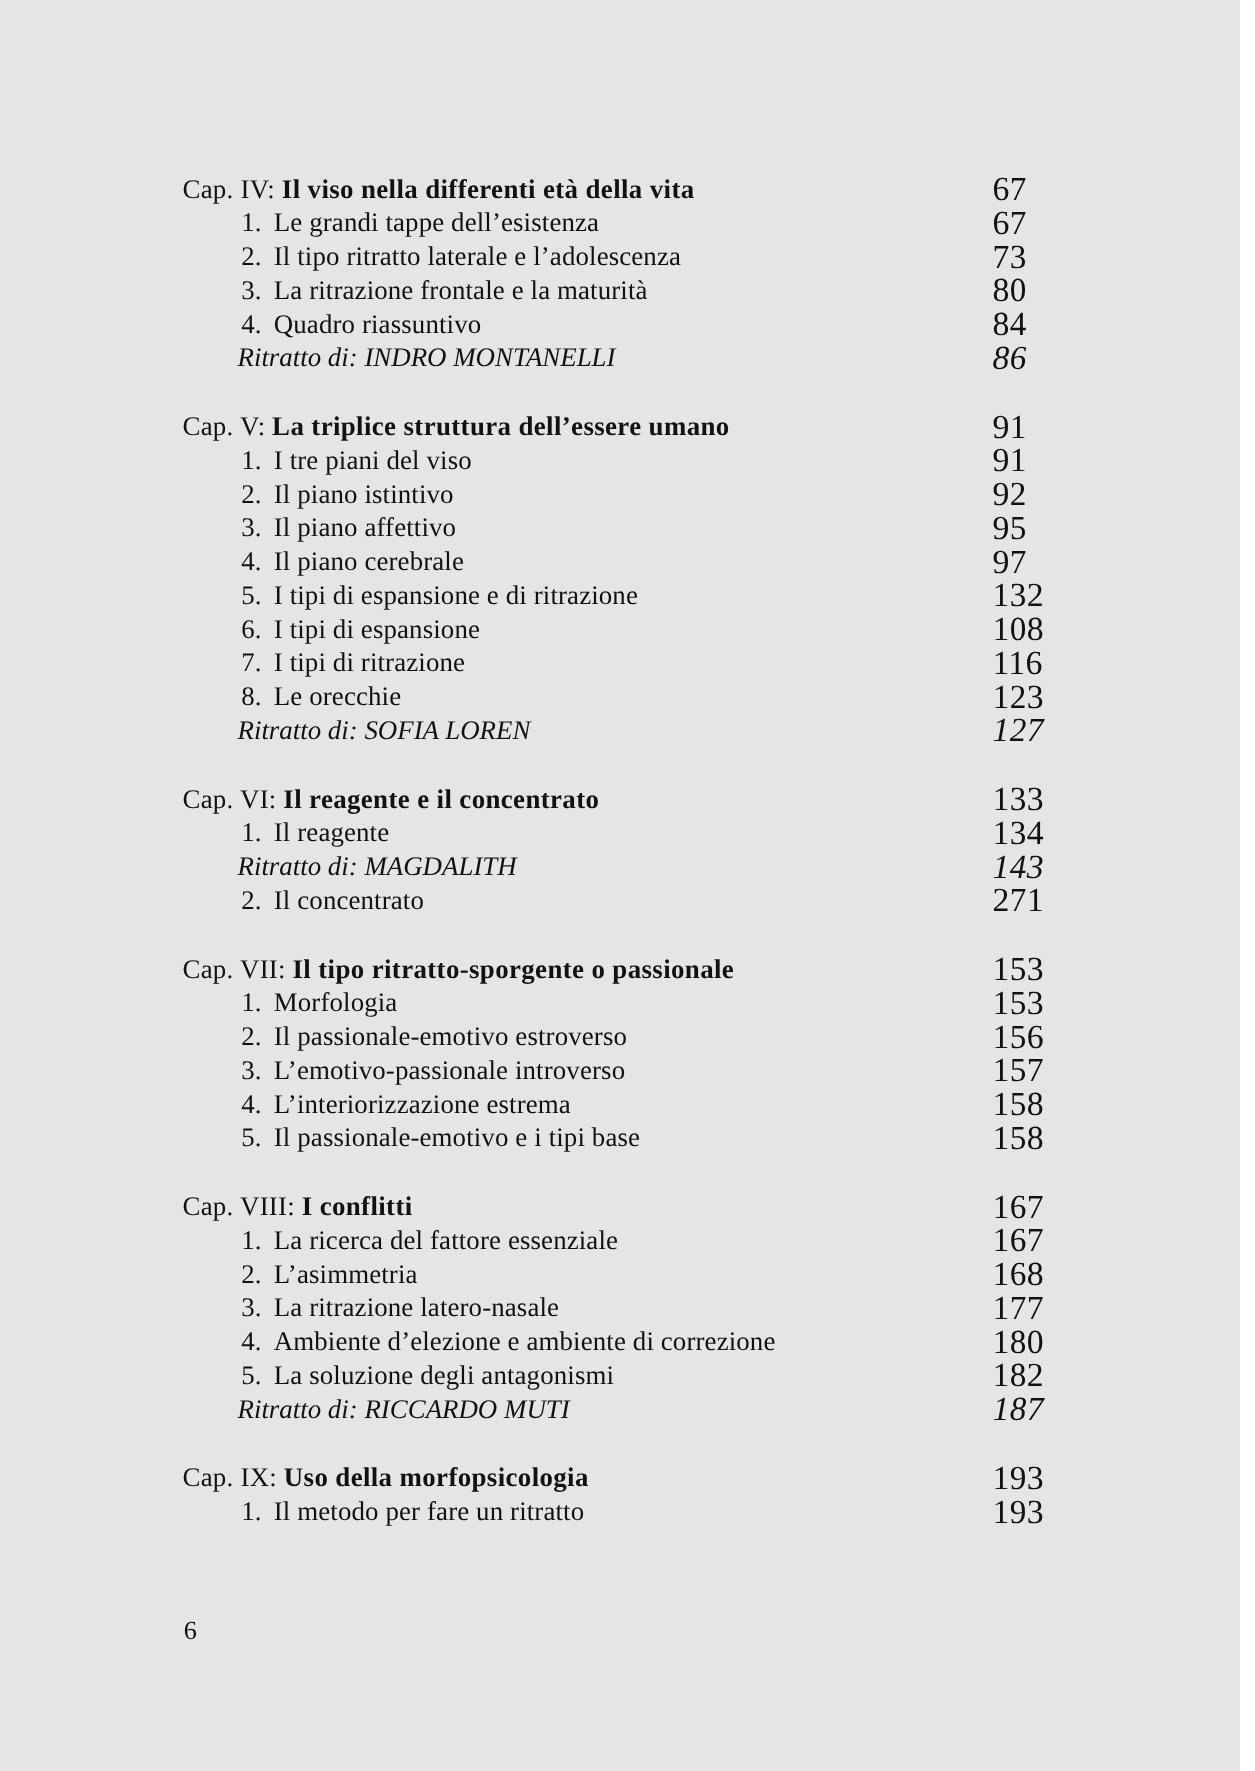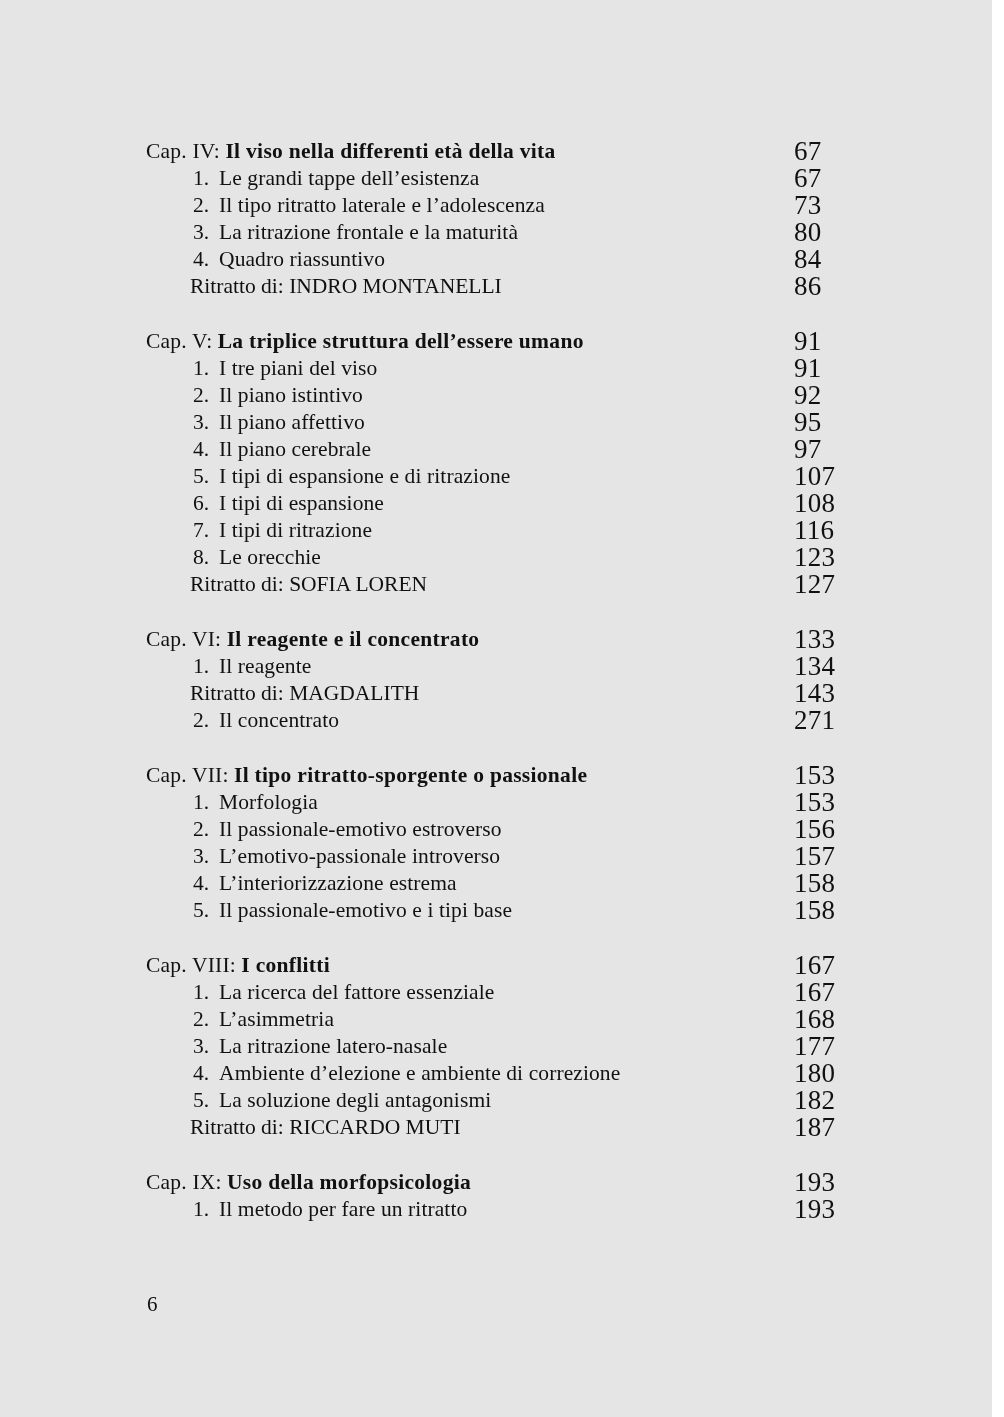--- a/index.html
+++ b/index.html
@@ -68,20 +68,21 @@
     display: inline-block;
     width: 26px;
   }
   .entry .entry-text {
     letter-spacing: 0.1px;
   }
 
   
   .portrait {
     padding-left: 44px;
+    font-style: italic;
   }
 
   .pageno {
     position: absolute;
     right: 0;
     top: 0;
     width: 64px;
     font-size: 27px;
     letter-spacing: 0.2px;
   }
@@ -106,21 +107,21 @@
         <div class="toc-line entry"><span class="num">3.</span><span class="entry-text">La ritrazione frontale e la maturità</span><span class="pageno">80</span></div>
         <div class="toc-line entry"><span class="num">4.</span><span class="entry-text">Quadro riassuntivo</span><span class="pageno">84</span></div>
         <div class="toc-line portrait"><span class="entry-text">Ritratto di: INDRO MONTANELLI</span><span class="pageno">86</span></div>
       </div>
       <div class="chapter-block">
         <div class="toc-line chapter-head"><span class="cap-label">Cap. V:</span> <span class="cap-title">La triplice struttura dell’essere umano</span><span class="pageno">91</span></div>
         <div class="toc-line entry"><span class="num">1.</span><span class="entry-text">I tre piani del viso</span><span class="pageno">91</span></div>
         <div class="toc-line entry"><span class="num">2.</span><span class="entry-text">Il piano istintivo</span><span class="pageno">92</span></div>
         <div class="toc-line entry"><span class="num">3.</span><span class="entry-text">Il piano affettivo</span><span class="pageno">95</span></div>
         <div class="toc-line entry"><span class="num">4.</span><span class="entry-text">Il piano cerebrale</span><span class="pageno">97</span></div>
-        <div class="toc-line entry"><span class="num">5.</span><span class="entry-text">I tipi di espansione e di ritrazione</span><span class="pageno">107</span></div>
+        <div class="toc-line entry"><span class="num">5.</span><span class="entry-text">I tipi di espansione e di ritrazione</span><span class="pageno">132</span></div>
         <div class="toc-line entry"><span class="num">6.</span><span class="entry-text">I tipi di espansione</span><span class="pageno">108</span></div>
         <div class="toc-line entry"><span class="num">7.</span><span class="entry-text">I tipi di ritrazione</span><span class="pageno">116</span></div>
         <div class="toc-line entry"><span class="num">8.</span><span class="entry-text">Le orecchie</span><span class="pageno">123</span></div>
         <div class="toc-line portrait"><span class="entry-text">Ritratto di: SOFIA LOREN</span><span class="pageno">127</span></div>
       </div>
       <div class="chapter-block">
         <div class="toc-line chapter-head"><span class="cap-label">Cap. VI:</span> <span class="cap-title">Il reagente e il concentrato</span><span class="pageno">133</span></div>
         <div class="toc-line entry"><span class="num">1.</span><span class="entry-text">Il reagente</span><span class="pageno">134</span></div>
         <div class="toc-line portrait"><span class="entry-text">Ritratto di: MAGDALITH</span><span class="pageno">143</span></div>
         <div class="toc-line entry"><span class="num">2.</span><span class="entry-text">Il concentrato</span><span class="pageno">271</span></div>

